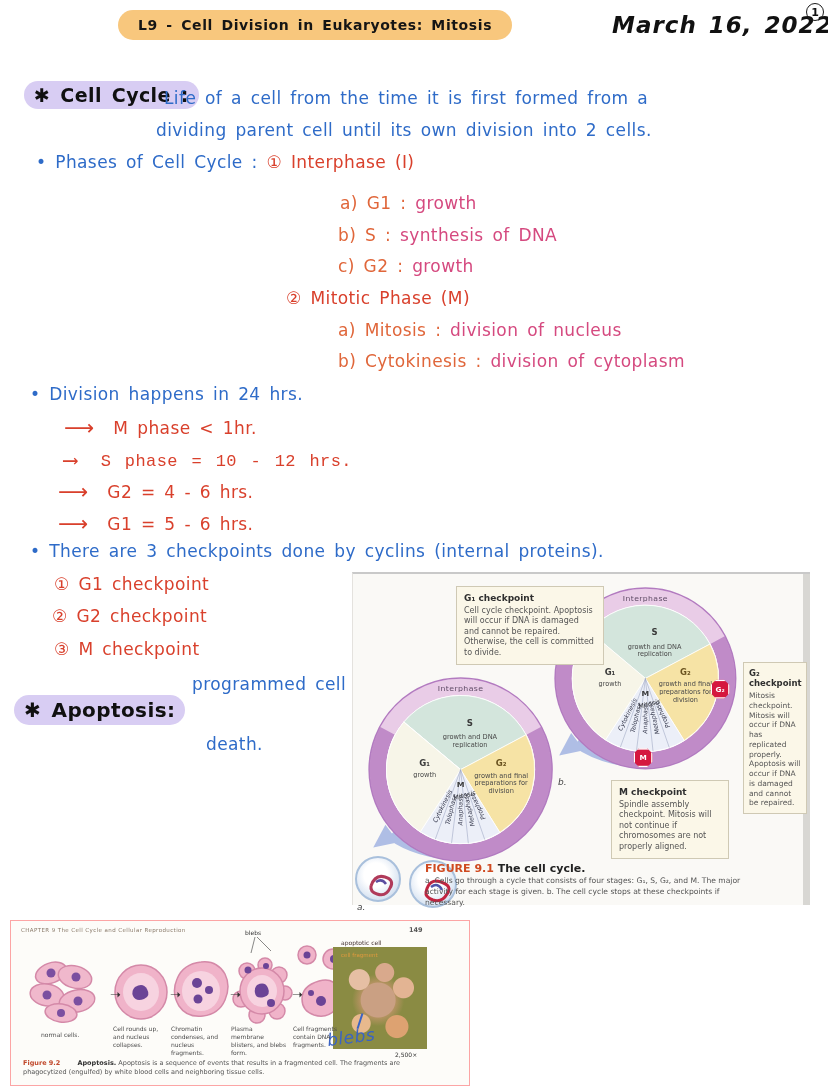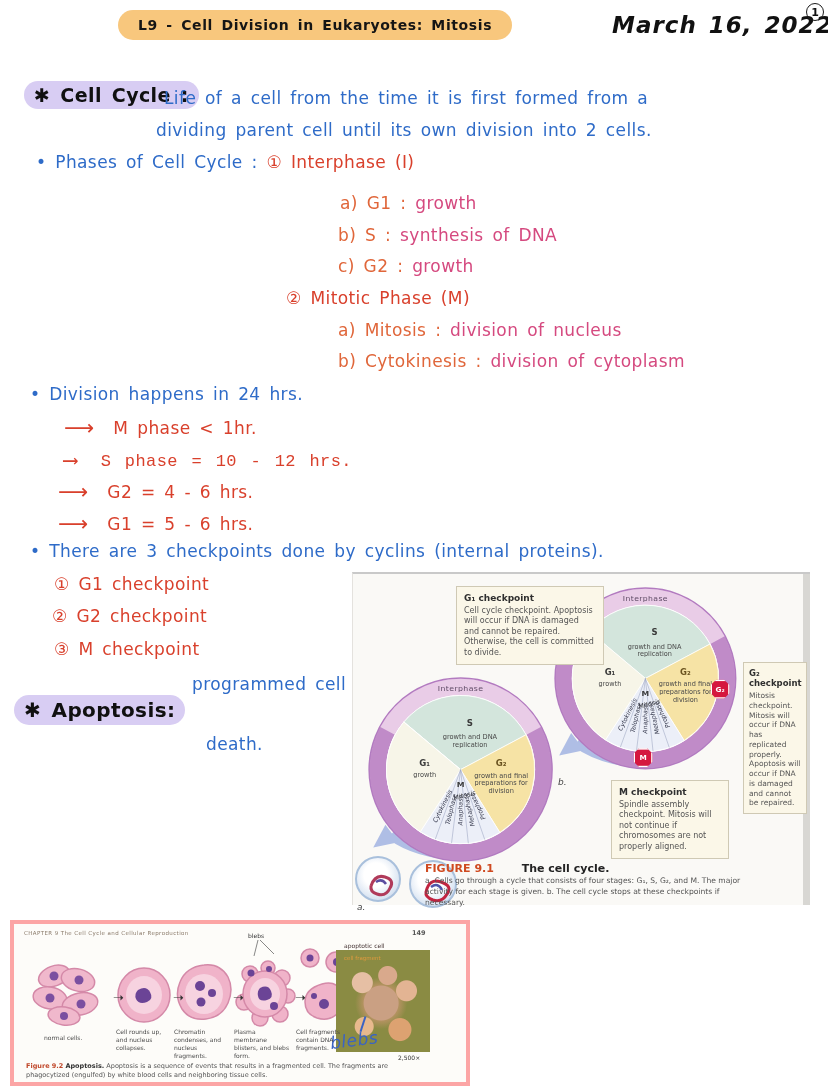--- a/index.html
+++ b/index.html
@@ -45,21 +45,21 @@
   .chk-body { font-size:8px; color:#555; line-height:1.3; }
   .fig91-caption-title { font-size:11px; font-weight:700; }
   .figlabel-red { color:#cf4a21; }
   .fig91-caption-body { font-size:7.6px; color:#555; line-height:1.45; width:332px; }
   .micro-cell { position:absolute; border-radius:50%;
                 background:radial-gradient(circle at 45% 40%, #ffffff 35%, #d9e4f2 70%, #b9cbe4 100%);
                 border:2px solid #a9c0dc; }
   .panel-lab { font-size:9px; font-style:italic; color:#444; }
 
   
-  .fig92 { left:10px; top:920px; width:460px; height:166px; background:#fdfcf9; border:4px solid #fca5a5; }
+  .fig92 { left:10px; top:920px; width:460px; height:166px; background:#fdfcf9; border:1px solid #fca5a5; }
   .fig92-header { left:10px; top:6px; font-size:5.5px; color:#8a7a6a; letter-spacing:0.4px; }
   .fig92-page { left:398px; top:5px; font-size:6.5px; font-weight:700; color:#555; }
   .stage-cap { position:absolute; font-size:6px; color:#4a4a4a; line-height:1.35; width:56px; white-space:normal; }
   .fig-arrow { position:absolute; font-size:13px; color:#333; }
   .photo { left:322px; top:26px; width:94px; height:102px;
            background:
              radial-gradient(circle at 30% 75%, #e8b98d 0 9px, transparent 10px),
              radial-gradient(circle at 68% 78%, #dda271 0 11px, transparent 12px),
              radial-gradient(circle at 28% 32%, #e6bfa4 0 10px, transparent 11px),
              radial-gradient(circle at 55% 25%, #d9a98c 0 9px, transparent 10px),
@@ -248,21 +248,21 @@
         <path d="M15,30 q3,-14 15,-10 t6,12 q-5,9 -14,6 q-8,-3 -7,-8" fill="none" stroke="#c22440" stroke-width="3"></path>
         <path d="M20,25 q7,-5 11,3" fill="none" stroke="#4f55a8" stroke-width="2.5"></path>
       </svg>
     </div>
     <div class="abs panel-lab" style="left:4px; top:328px;">a.</div>
     <div class="abs panel-lab" style="left:205px; top:203px;">b.</div>
 
     <div class="abs" style="left:72px; top:288px;">
       <div class="fig91-caption-title">
         <span class="figlabel-red">FIGURE 9.1</span>
-        <span style="color:#222;margin-left:24px;">The cell cycle.</span>
+        <span style="color:#222;">The cell cycle.</span>
       </div>
       <div class="fig91-caption-body">a. Cells go through a cycle that consists of four stages: G₁, S, G₂, and M. The major activity for each stage is given. b. The cell cycle stops at these checkpoints if necessary.</div>
     </div>
   </div>
 
   <div class="abs fig92">
     <div class="abs fig92-header">CHAPTER 9   The Cell Cycle and Cellular Reproduction</div>
     <div class="abs fig92-page">149</div>
 
     <svg class="abs" style="left:16px; top:34px;" width="82" height="72">
@@ -346,18 +346,18 @@
     <div class="abs blebs-note hw">blebs</div>
 
     <div class="stage-cap" style="left:30px; top:110px;">normal cells.</div>
     <div class="stage-cap" style="left:102px; top:104px;">Cell rounds up, and nucleus collapses.</div>
     <div class="stage-cap" style="left:160px; top:104px;">Chromatin condenses, and nucleus fragments.</div>
     <div class="stage-cap" style="left:220px; top:104px;">Plasma membrane blisters, and blebs form.</div>
     <div class="stage-cap" style="left:282px; top:104px;">Cell fragments contain DNA fragments.</div>
 
     <div class="abs fig92-caption">
       <span style="font-weight:700; color:#c0482b;">Figure 9.2</span>
-      <span style="font-weight:700; color:#333;">Apoptosis.</span>
+      <span style="font-weight:700; color:#333;margin-left:15px;">Apoptosis.</span>
       <span>Apoptosis is a sequence of events that results in a fragmented cell. The fragments are phagocytized (engulfed) by white blood cells and neighboring tissue cells.</span>
     </div>
   </div>
 
 </div>
 
 </body></html>

